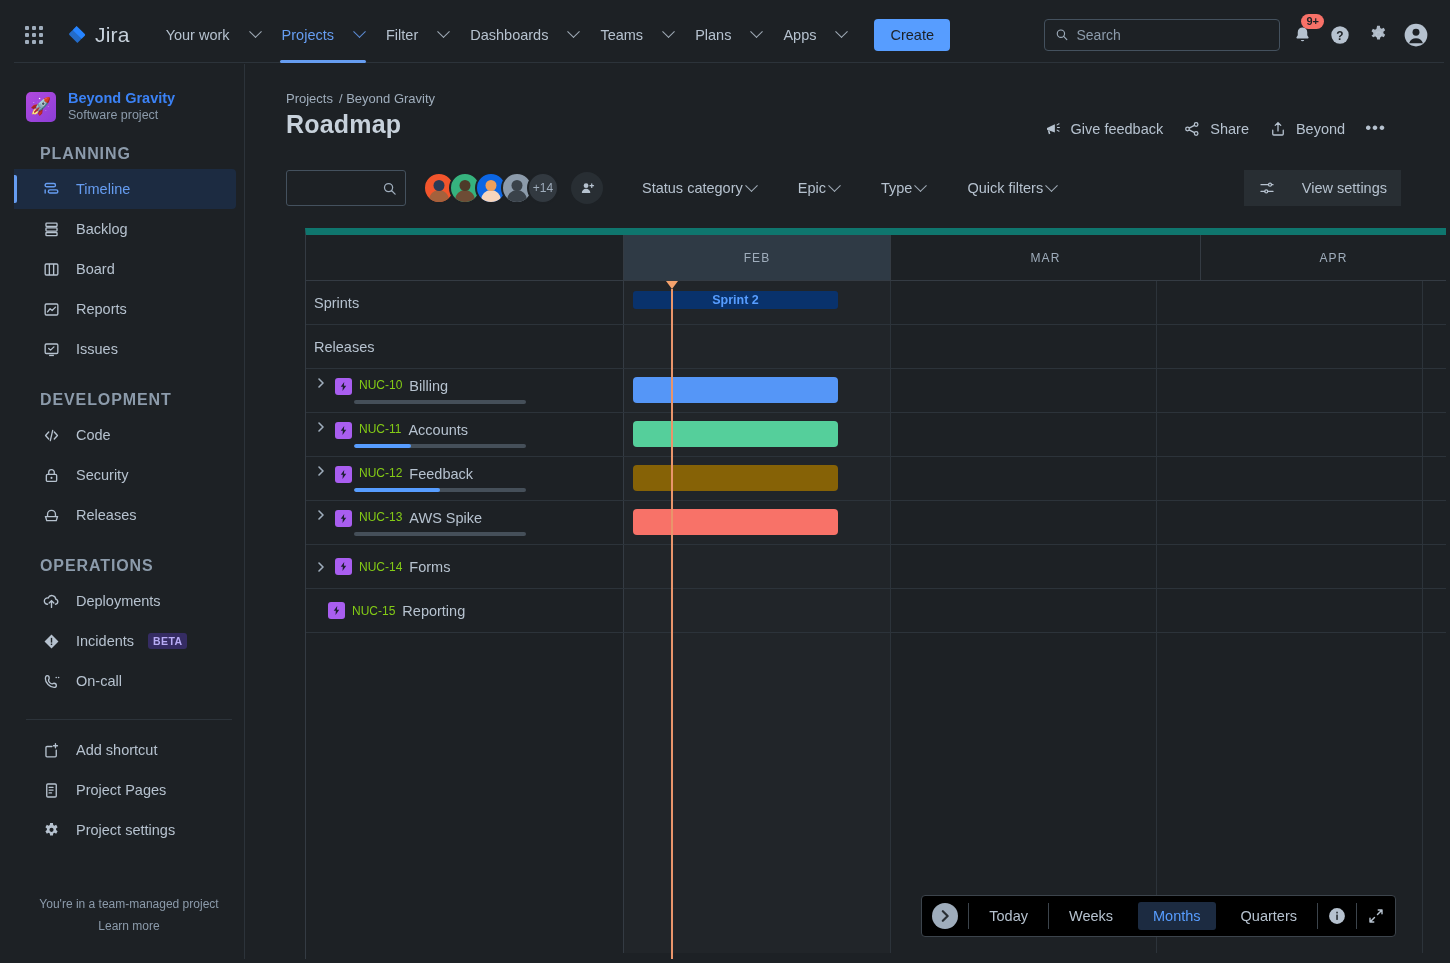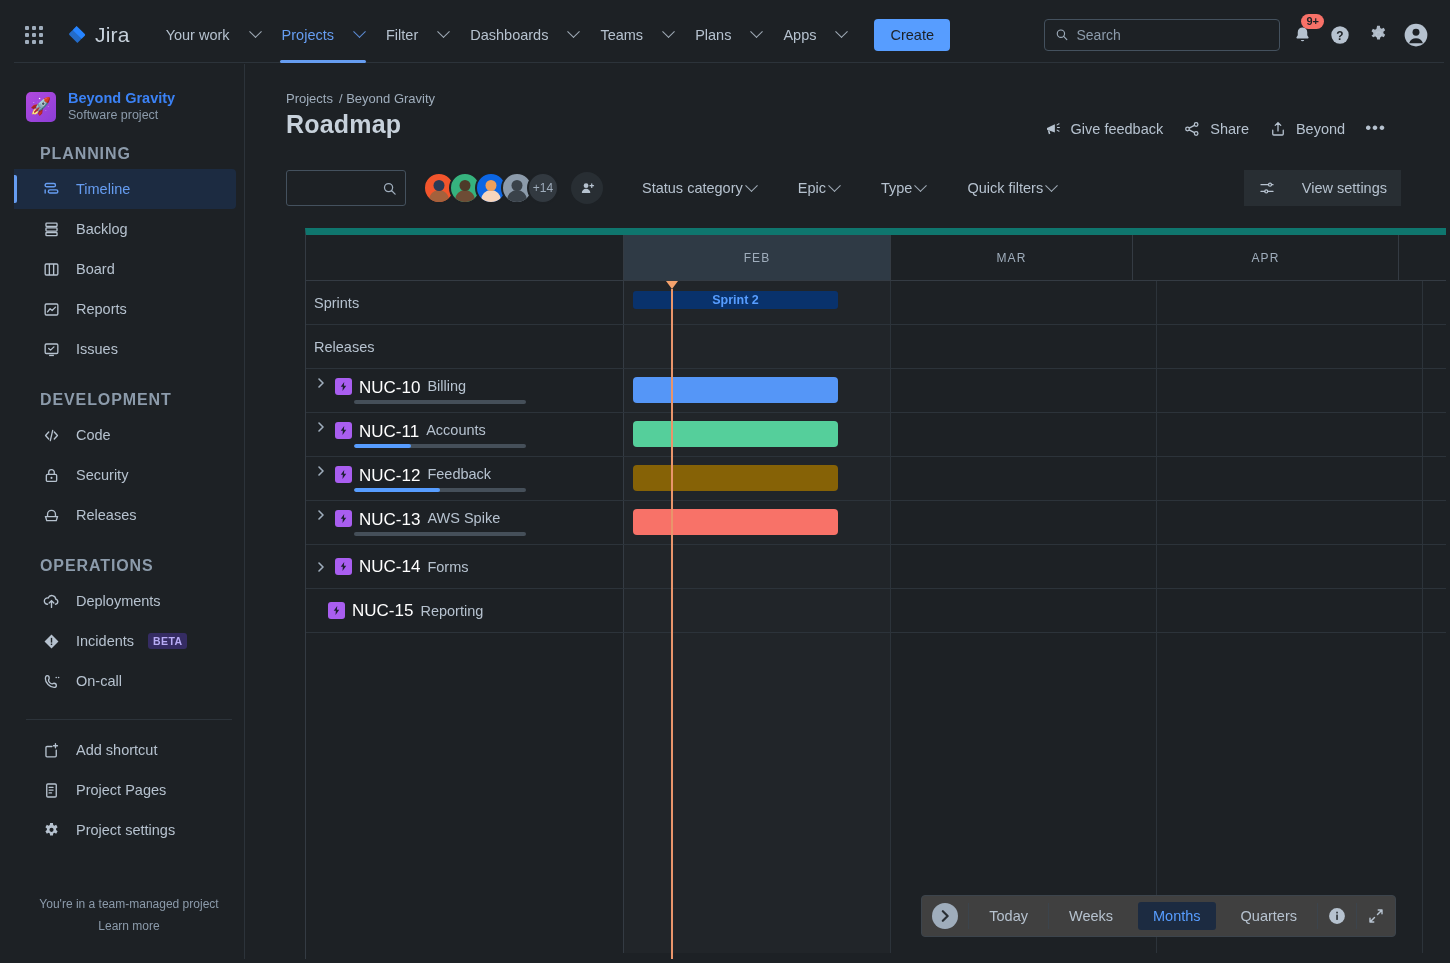--- a/index.html
+++ b/index.html
@@ -176,21 +176,21 @@
   .tl-row.epic { height: 44px; }
   .tl-track { flex: 1; position: relative; }
   .col-line { position: absolute; top: 0; bottom: 0; width: 1px; background: #2c333a; }
   .col-shade { position: absolute; top: 0; bottom: 0; background: rgba(255,255,255,0.018); }
 
   .chev { width: 14px; display:flex; align-items:center; justify-content:center; cursor:pointer; flex:none;}
   .epic-icon {
     width: 17px; height: 17px; border-radius: 3px; background: #a95ef0; flex: none;
     display: flex; align-items: center; justify-content: center;
   }
-  .ekey { color: #ffffff; font-size: 17px; }
+  .ekey { color: #84cc16; font-size: 12px; }
   .ename { color: #b6c2cf; font-size: 14.5px; }
   .progress {
     position: absolute; left: 48px; bottom: 8px; width: 172px; height: 4px;
     background: #454f59; border-radius: 2px; overflow: hidden;
   }
   .progress i { display:block; height: 100%; background: #579dff; border-radius: 2px; }
 
   .bar {
     position: absolute; top: 8px; height: 26px; border-radius: 4px; cursor: pointer;
   }
@@ -204,21 +204,21 @@
   }
   .today-mark {
     position: absolute; z-index: 6; width: 0; height: 0;
     border-left: 6px solid transparent; border-right: 6px solid transparent;
     border-top: 8px solid #f5a26c;
   }
 
   
   .tl-controls {
     position: absolute; right: 50px; bottom: 22px; height: 42px;
-    background: #404040; border: 1px solid #3c444c; border-radius: 4px;
+    background: #000000; border: 1px solid #3c444c; border-radius: 4px;
     display: flex; align-items: center; z-index: 20;
   }
   .ctl-scroll {
     width: 26px; height: 26px; border-radius: 50%; background: #9fadbc; margin: 0 10px;
     display:flex; align-items:center; justify-content:center; cursor:pointer;
   }
   .ctl-sep { width: 1px; height: 26px; background: #3c444c; }
   .ctl-btn {
     padding: 6px 15px; font-size: 14.5px; color: #b6c2cf; cursor: pointer;
     border-radius: 3px; margin: 0 5px;
@@ -580,21 +580,21 @@
         </svg>
         <span>View settings</span>
       </div>
     </div>
 
     <div class="tl">
 
       <div class="tl-head">
         <div class="tl-name-col"></div>
         <div class="tl-month current" style="width:267px">FEB</div>
-        <div class="tl-month" style="width:242px">MAR</div>
+        <div class="tl-month" style="width:310px">MAR</div>
         <div class="tl-month" style="width:266px">APR</div>
         <div class="tl-month" style="width:260px"></div>
       </div>
 
       <div class="tl-body">
 
         <div class="tl-row">
           <div class="rname" style="padding-left:8px">
             <span>Sprints</span>
           </div>

